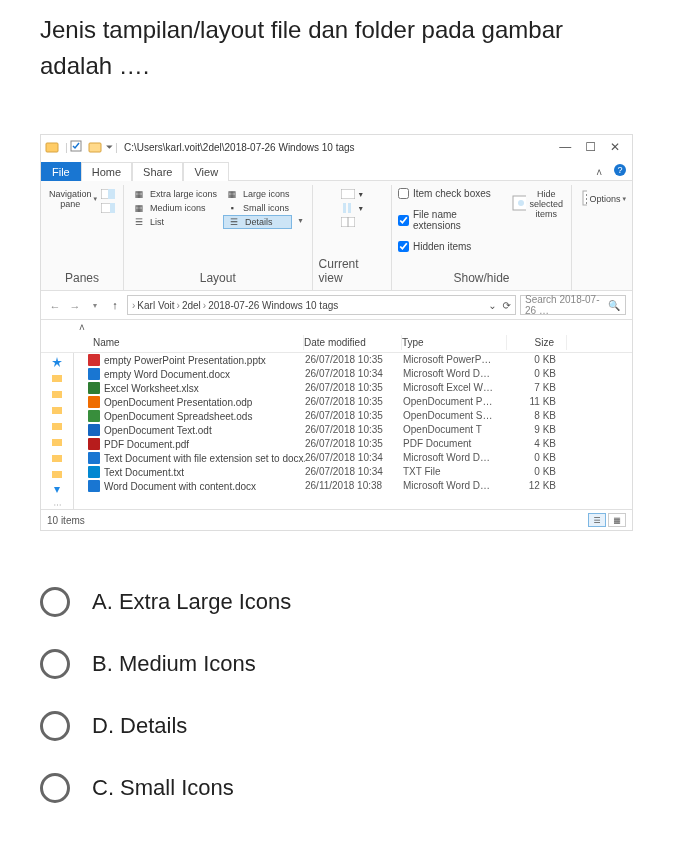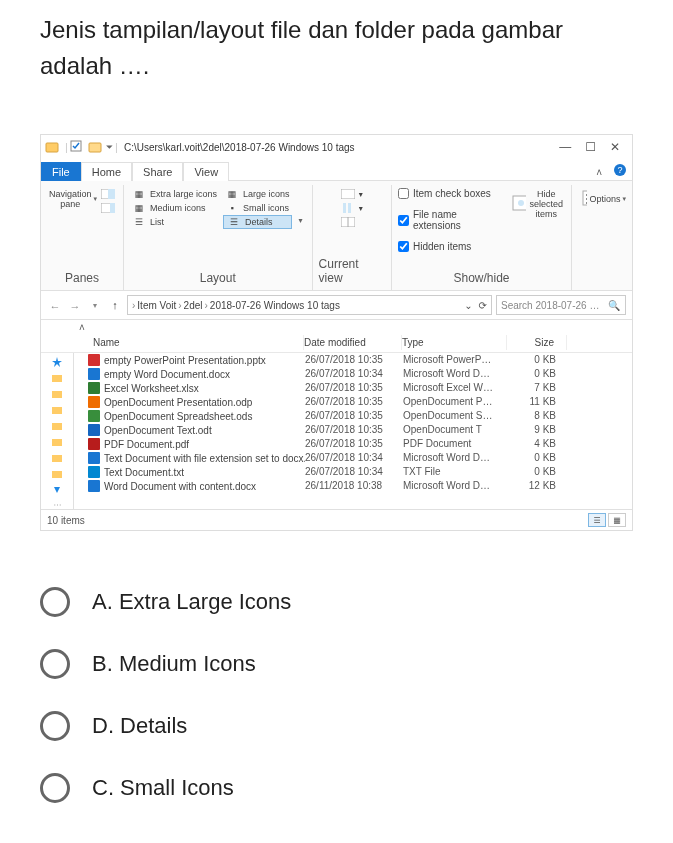--- a/index.html
+++ b/index.html
@@ -76,21 +76,21 @@
   .chk { display:flex; align-items:center; gap:4px; font-size:10px; padding:1px 0;}
   .chk input { width:11px; height:11px; }
 
   
   .navrow { display:flex; align-items:center; gap:4px; padding:4px 6px; border-bottom:1px solid #e0e0e0;}
   .navbtn { width:16px; font-size:11px; color:#888; text-align:center; cursor:pointer;}
   .navbtn.dark { color:#333; }
   .addr { flex:1; display:flex; align-items:center; border:1px solid #ccc; height:20px; padding:0 4px; font-size:10px; gap:2px;}
   .addr span.sep { color:#888; }
   .addr .refresh { margin-left:auto; color:#555; font-size:10px;}
-  .searchbox { width:130px; border:1px solid #ccc; height:20px; display:flex; align-items:center; padding:0 4px; font-size:10px; color:#888; gap:4px;}
+  .searchbox { width:106px; border:1px solid #ccc; height:20px; display:flex; align-items:center; padding:0 4px; font-size:10px; color:#888; gap:4px;}
   .searchbox .mag { margin-left:auto; }
 
   
   .cols { display:flex; border-bottom:1px solid #e8e8e8; font-size:10px; color:#444; padding:2px 0 2px 48px;}
   .col { padding:2px 0; border-right:1px solid #eee; }
   .c-name { width:215px; padding-left:4px;}
   .c-date { width:98px; }
   .c-type { width:105px; }
   .c-size { width:60px; text-align:right; padding-right:12px;}
 
@@ -312,21 +312,21 @@
     </div>
   </div>
 
   <div class="navrow">
     <span class="navbtn">←</span>
     <span class="navbtn">→</span>
     <span class="navbtn" style="font-size:8px">▾</span>
     <span class="navbtn dark">↑</span>
     <div class="addr">
       <span class="sep">›</span>
-      <span>Item Voit</span>
+      <span>Karl Voit</span>
       <span class="sep">›</span>
       <span>2del</span>
       <span class="sep">›</span>
       <span>2018-07-26 Windows 10 tags</span>
       <span class="refresh">⌄</span>
       <span style="margin-left:4px;color:#555">⟳</span>
     </div>
     <div class="searchbox">
       <span>Search 2018-07-26 …</span>
       <span class="mag">🔍</span>

